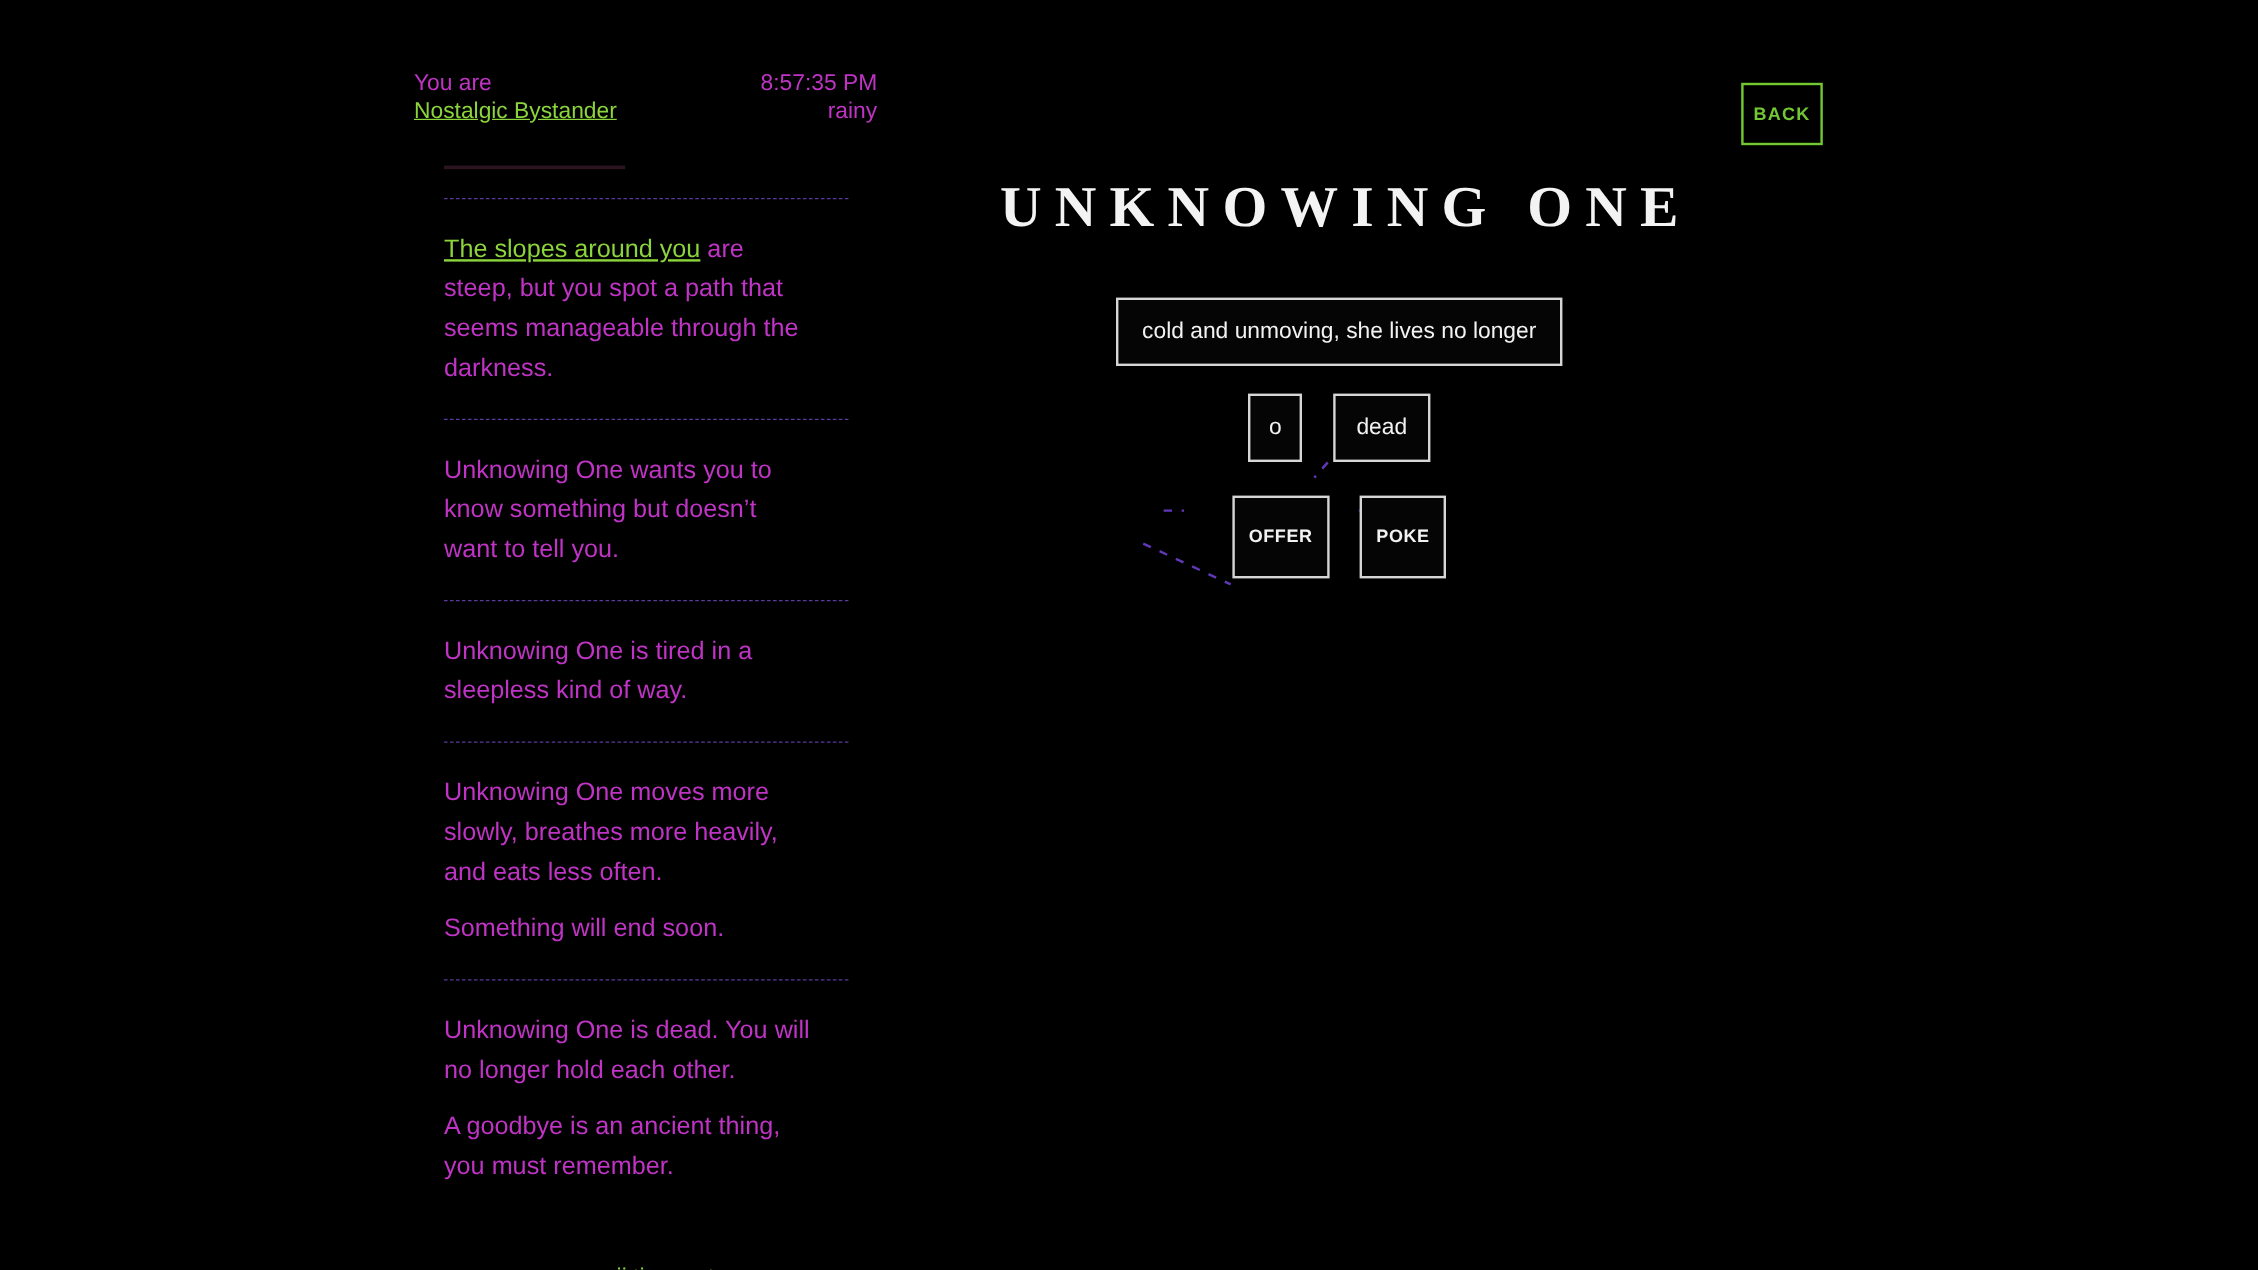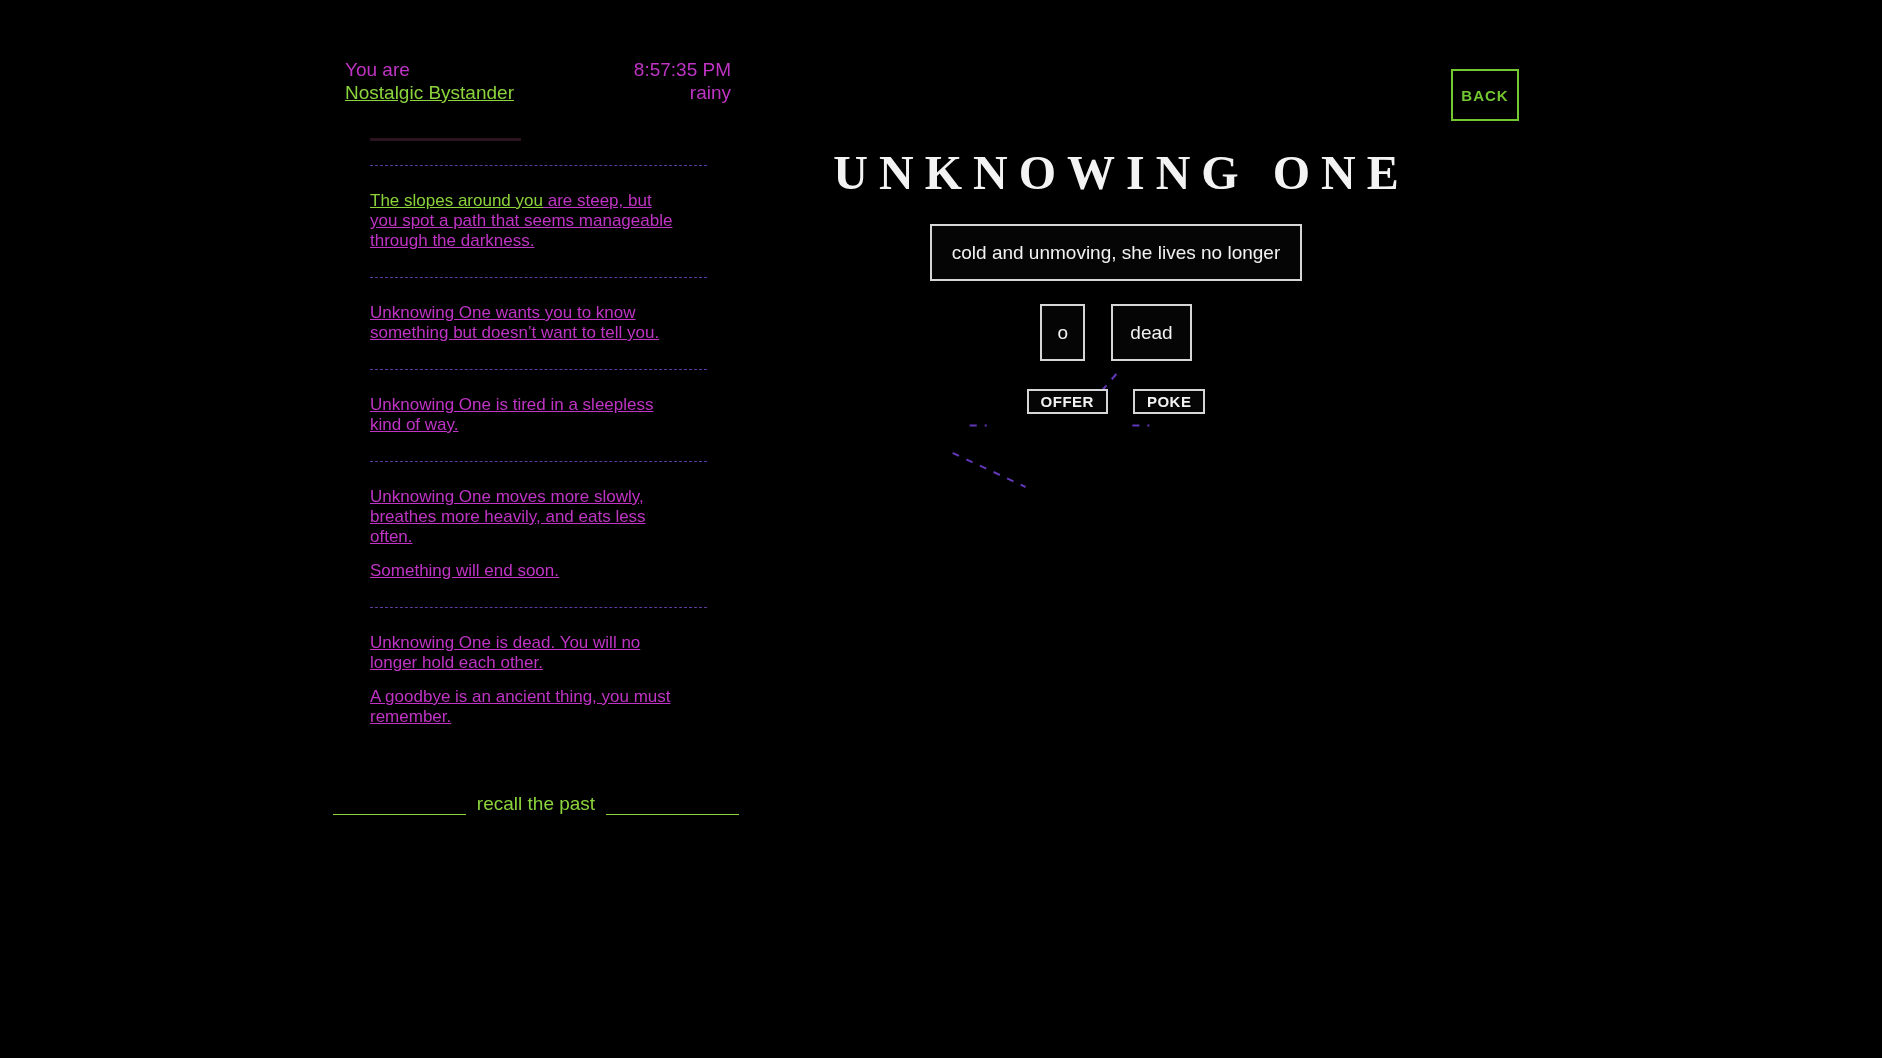--- a/index.html
+++ b/index.html
@@ -24,21 +24,21 @@
   
   .left-panel{position:absolute;left:333px;top:58px;width:406px;}
   .panel-header{display:flex;justify-content:space-between;margin:0 8px 0 12px;font-size:19px;line-height:23px;}
   .you-are{color:var(--magenta);}
   .player-name{color:var(--green);text-decoration:underline;cursor:pointer;display:inline-block;}
   .header-right{text-align:right;color:var(--magenta);}
 
   .messages{margin:34px 32px 0 37px;}
   .remnant{width:151px;height:3px;background:#2a1420;margin-bottom:24px;}
   .msg{border-top:1px dashed var(--separator-purple);padding:25px 0 26px;}
-  .msg p{margin:0;max-width:310px;font-size:17px;line-height:20px;color:var(--magenta);text-decoration:underline;}
+  .msg p{margin:0;max-width:310px;font-size:21px;line-height:33px;color:var(--magenta);}
   .msg p + p{margin-top:14px;}
   .msg-link{color:var(--green);text-decoration:underline;cursor:pointer;}
 
   .recall{display:flex;align-items:flex-end;gap:11px;margin-top:40px;color:var(--green);font-size:19px;cursor:pointer;}
   .recall .line{flex:1;height:1px;background:var(--green);}
   .recall .label{white-space:nowrap;}
 
   
   .back-button{
     position:absolute;left:1451px;top:69px;width:68px;height:52px;
@@ -53,31 +53,31 @@
   }
   .pet-title{
     font-family:"Liberation Serif", serif;font-weight:bold;
     font-size:48px;line-height:62px;letter-spacing:11px;text-indent:11px;
     color:#f3f3f3;margin:0;white-space:nowrap;z-index:1;
   }
   .gamebox{
     background:#050505;border:2px solid var(--box-border);color:var(--box-text);
     font-size:19px;line-height:23px;text-align:center;z-index:1;position:relative;
   }
-  .status-box{margin-top:20px;padding:15px 20px;}
+  .status-box{margin-top:44px;padding:15px 20px;}
   .mood-row{display:flex;gap:26px;margin-top:23px;}
   .mood-box{padding:15px 14px;min-width:45px;}
   .state-box{padding:15px 17px;text-align:center;}
   .stats-row{display:flex;gap:23px;margin-top:26px;}
   .stat-box{padding:13px 15px;white-space:nowrap;}
   .actions-row{display:flex;gap:25px;margin-top:28px;}
   .action-button{
     background:#050505;border:2px solid var(--box-border);color:var(--box-text);
     font-family:"Liberation Sans", sans-serif;font-weight:bold;font-size:15px;letter-spacing:0.5px;
-    padding:2px 12px;min-width:67px;cursor:pointer;z-index:1;position:relative;
+    padding:24px 12px;min-width:67px;cursor:pointer;z-index:1;position:relative;
   }
   #connector-svg{position:absolute;inset:0;width:100%;height:100%;overflow:visible;pointer-events:none;z-index:0;}
   #connector-svg line{stroke:var(--connector-purple);stroke-width:2;stroke-dasharray:7 8;}
 </style>
 </head>
 <body>
 
 <button class="back-button">BACK</button>
 
 <div class="left-panel">

